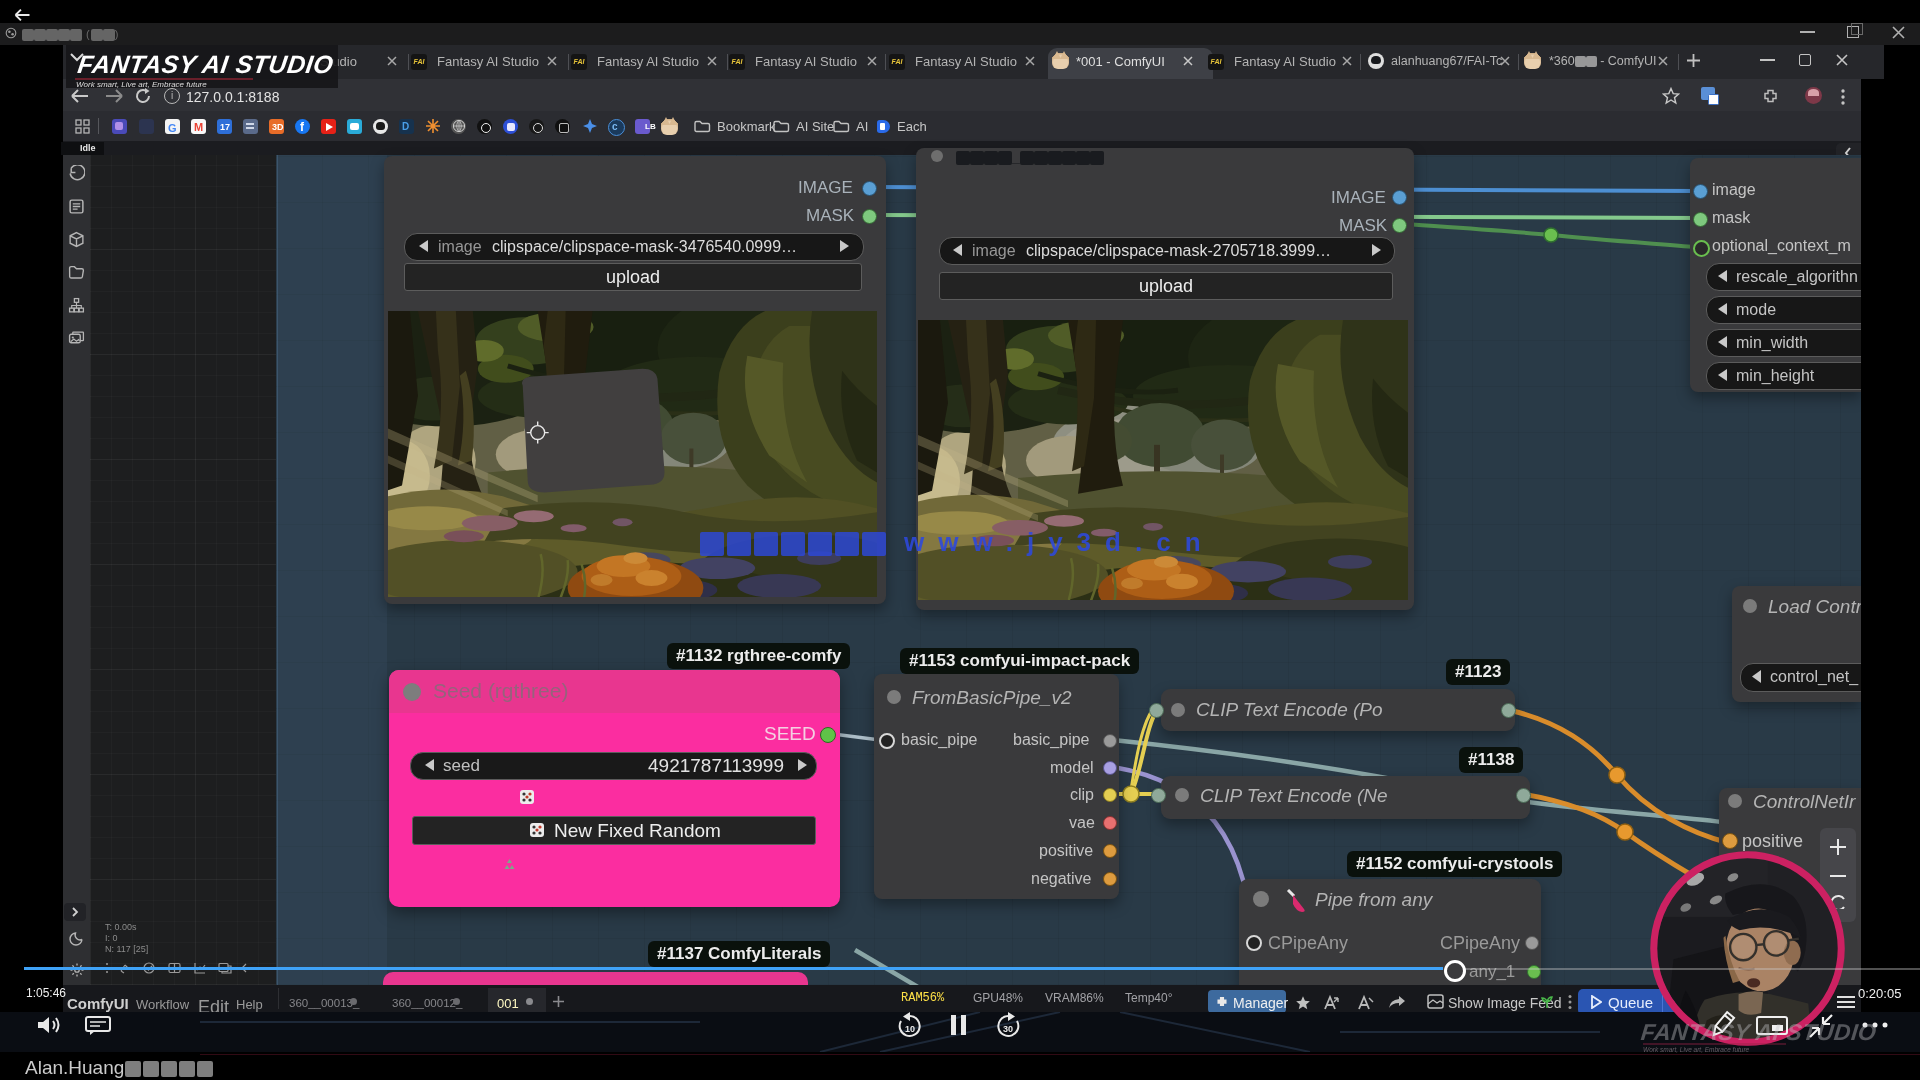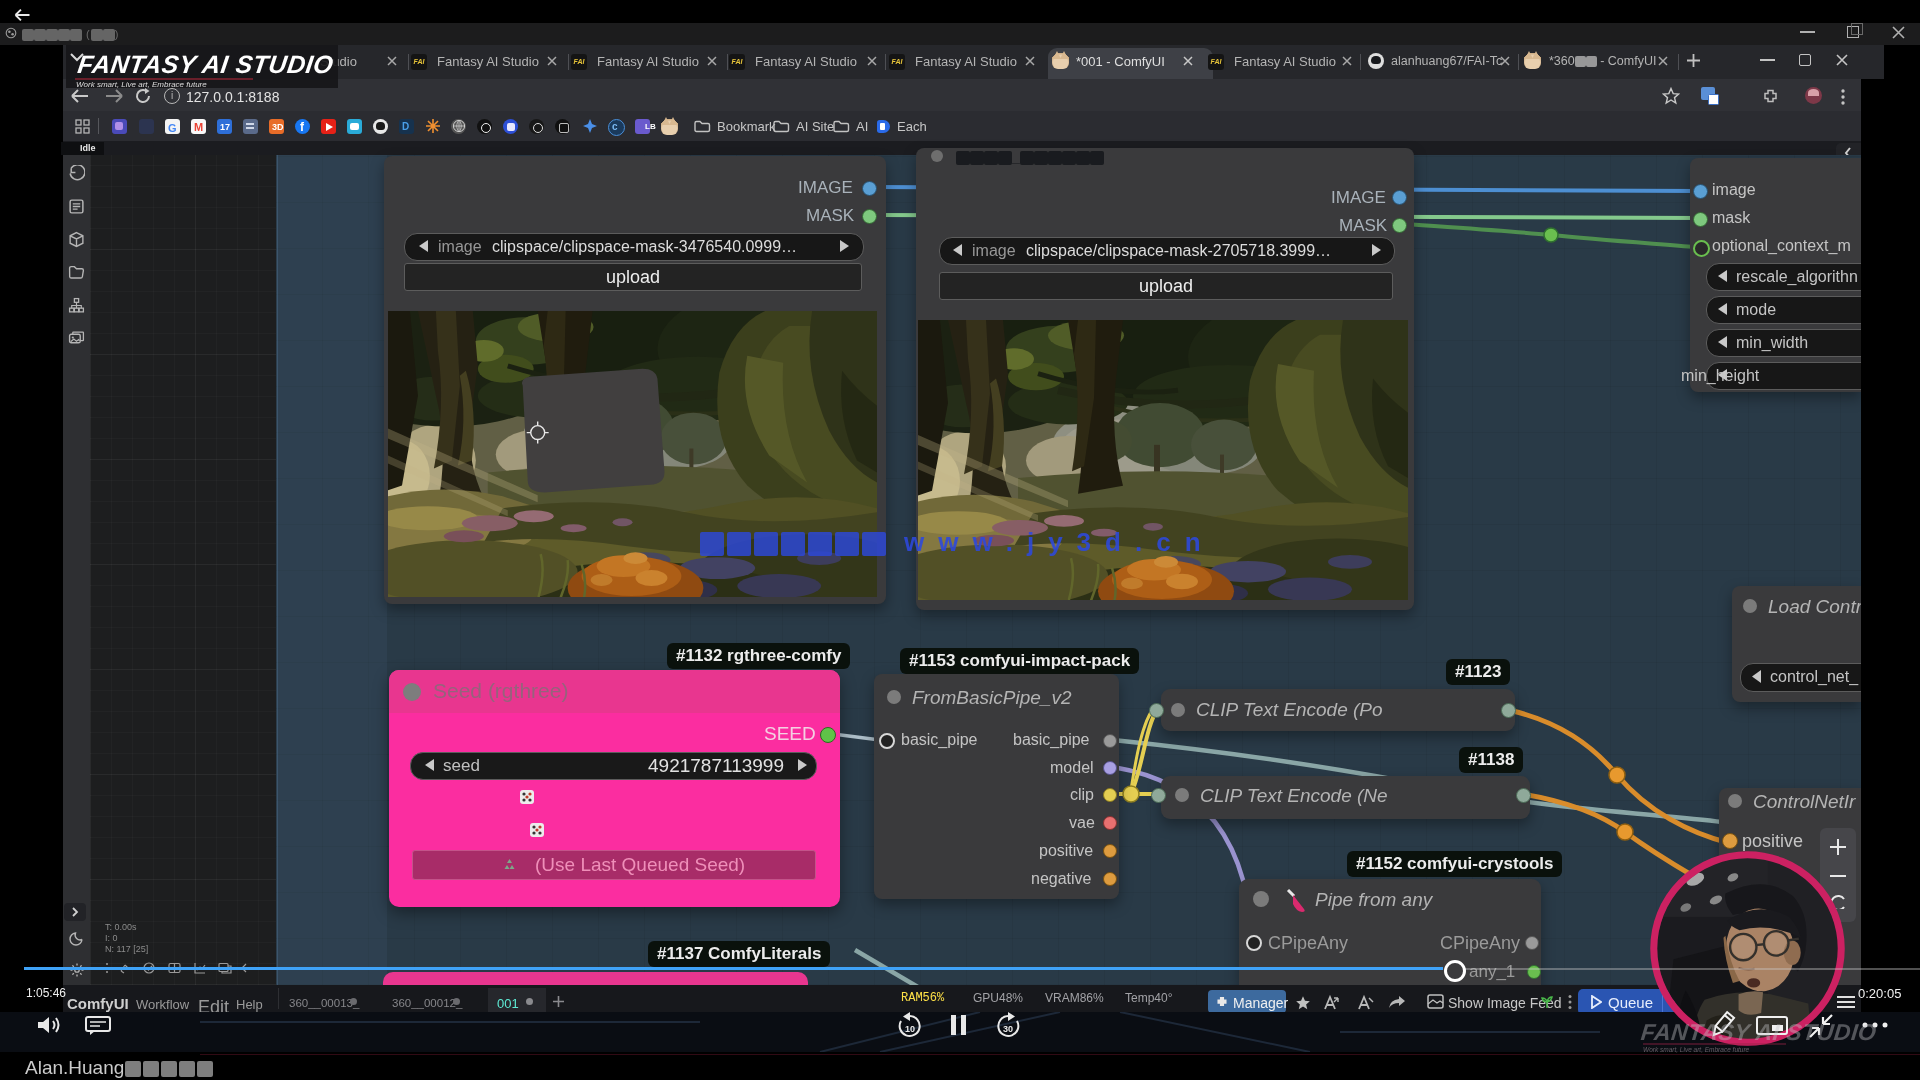--- a/index.html
+++ b/index.html
@@ -470,21 +470,21 @@
 <div class="lbl" style="left:1736px;top:301px;z-index:11;">mode</div>
 <div class="pill" style="left:1706px;top:329px;width:160px;height:26px;border-radius:13px 0 0 13px;z-index:11;"></div>
 <svg class="abs" style="left:1716px;top:335px;z-index:11" width="12" height="14">
       <path d="M11 1 L2 7 L11 13 Z" fill="#c9c9c9"></path>
     </svg>
 <div class="lbl" style="left:1736px;top:334px;z-index:11;">min_width</div>
 <div class="pill" style="left:1706px;top:362px;width:160px;height:26px;border-radius:13px 0 0 13px;z-index:11;"></div>
 <svg class="abs" style="left:1716px;top:368px;z-index:11" width="12" height="14">
       <path d="M11 1 L2 7 L11 13 Z" fill="#c9c9c9"></path>
     </svg>
-<div class="lbl" style="left:1681px;top:367px;z-index:11;">min_height</div>
+<div class="lbl" style="left:1736px;top:367px;z-index:11;">min_height</div>
 
 <div class="node" style="left:1732px;top:586px;width:129px;height:116px;border-radius:8px 0 0 8px;z-index:10;"></div>
 <div class="tdot" style="left:1743px;top:599px;z-index:11;"></div>
 <div class="ttl" style="left:1768px;top:596px;z-index:11;">Load Contr</div>
 <div class="pill" style="left:1740px;top:663px;width:121px;height:27px;border-radius:13px 0 0 13px;z-index:11;"></div>
 <svg class="abs" style="left:1750px;top:669px;z-index:11" width="12" height="15">
       <path d="M11 1 L2 7.5 L11 14 Z" fill="#c9c9c9"></path>
     </svg>
 <div class="lbl" style="left:1770px;top:668px;z-index:11;">control_net_</div>
 
@@ -562,29 +562,29 @@
       <path d="M1 1 L10 7 L1 13 Z" fill="#c9c9c9"></path>
     </svg>
 <svg class="abs" style="left:519px;top:789px;z-index:13" width="16" height="16" viewBox="0 0 16 16">
       <rect x="1" y="1" width="14" height="14" rx="3" fill="#ececec"></rect>
       <circle cx="5" cy="5" r="1.6" fill="#333"></circle>
       <circle cx="11" cy="5" r="1.6" fill="#c0392b"></circle>
       <circle cx="5" cy="11" r="1.6" fill="#333"></circle>
       <circle cx="11" cy="11" r="1.6" fill="#333"></circle>
       <circle cx="8" cy="8" r="1.6" fill="#c0392b"></circle>
     </svg>
+<div class="btn" style="left:412px;top:816px;width:402px;height:27px;line-height:27px;font-size:19px;z-index:12;text-align:left;"><span style="padding-left:141px;">New Fixed Random</span></div>
 <svg class="abs" style="left:529px;top:822px;z-index:13" width="16" height="16" viewBox="0 0 16 16">
       <rect x="1" y="1" width="14" height="14" rx="3" fill="#ececec"></rect>
       <circle cx="5" cy="5" r="1.6" fill="#333"></circle>
       <circle cx="11" cy="5" r="1.6" fill="#c0392b"></circle>
       <circle cx="5" cy="11" r="1.6" fill="#333"></circle>
       <circle cx="11" cy="11" r="1.6" fill="#333"></circle>
       <circle cx="8" cy="8" r="1.6" fill="#c0392b"></circle>
     </svg>
-<div class="abs" style="left:412px;top:850px;width:402px;height:28px;background:#a82c68;border:1px solid #c4538a;border-radius:3px;color:#ef8fb9;font-size:19px;text-align:left;line-height:28px;z-index:12;"><span style="padding-left:122px;">(Use Last Queued Seed)</span></div>
 <svg class="abs" style="left:502px;top:857px;z-index:13" width="15" height="15" viewBox="0 0 15 15">
       <path d="M7.5 2 L10 6 H5 Z M2.5 12 L5 8 L7.5 12 Z M12.5 12 L10 8 L7.5 12 Z" fill="#7da889"></path>
     </svg>
 
 <div class="abs" style="left:383px;top:972px;width:425px;height:13px;border-radius:10px 10px 0 0;background:#e8368f;z-index:10;"></div>
 
 <div class="badge" style="left:667px;top:643px;">#1132 rgthree-comfy</div>
 <div class="badge" style="left:900px;top:648px;font-size:17px;">#1153 comfyui-impact-pack</div>
 <div class="badge" style="left:1446px;top:659px;font-size:17px;">#1123</div>
 <div class="badge" style="left:1459px;top:747px;font-size:17px;">#1138</div>
@@ -595,21 +595,21 @@
 <div class="abs" style="left:67px;top:995px;color:#cfcfcf;font-weight:bold;font-size:15px;z-index:21;">ComfyUI</div>
 <div class="abs" style="left:136px;top:997px;color:#9a9a9a;font-size:13px;z-index:21;">Workflow</div>
 <div class="abs" style="left:198px;top:997px;color:#9a9a9a;font-size:18px;z-index:21;">Edit</div>
 <div class="abs" style="left:236px;top:997px;color:#9a9a9a;font-size:13px;z-index:21;">Help</div>
 <div class="abs" style="left:278px;top:988px;width:1px;height:21px;background:#2e2f33;z-index:21;"></div>
 <div class="abs" style="left:289px;top:997px;color:#86868a;font-size:11.5px;z-index:21;">360__00013_</div>
 <div class="dot" style="left:350px;top:998px;width:7px;height:7px;background:#6a6a6e;z-index:21;"></div>
 <div class="abs" style="left:392px;top:997px;color:#86868a;font-size:11.5px;z-index:21;">360__00012_</div>
 <div class="dot" style="left:453px;top:998px;width:7px;height:7px;background:#6a6a6e;z-index:21;"></div>
 <div class="abs" style="left:488px;top:988px;width:58px;height:24px;background:#26272c;z-index:20;"></div>
-<div class="abs" style="left:497px;top:996px;color:#5eead4;font-size:13px;z-index:21;text-align:center;">001</div>
+<div class="abs" style="left:497px;top:996px;color:#fef9c3;font-size:13px;z-index:21;text-align:center;">001</div>
 <div class="dot" style="left:526px;top:998px;width:7px;height:7px;background:#8a8a8e;z-index:21;"></div>
 <svg class="abs" style="left:552px;top:995px;z-index:21" width="13" height="13">
       <path d="M6.5 1 V12 M1 6.5 H12" stroke="#8a8a8e" stroke-width="1.6"></path>
     </svg>
 <div class="abs" style="left:901px;top:991px;color:#fde047;font-size:12px;z-index:21;font-family:Liberation Mono, monospace;">RAM56%</div>
 <div class="abs" style="left:973px;top:991px;color:#a2a2a6;font-size:12px;z-index:21;">GPU48%</div>
 <div class="abs" style="left:1045px;top:991px;color:#a2a2a6;font-size:12px;z-index:21;">VRAM86%</div>
 <div class="abs" style="left:1125px;top:991px;color:#a2a2a6;font-size:12px;z-index:21;">Temp40°</div>
 <div class="abs" style="left:1208px;top:990px;width:78px;height:23px;background:#3d6a9e;border-radius:4px;z-index:21;"></div>
 <svg class="abs" style="left:1215px;top:995px;z-index:22" width="14" height="14" viewBox="0 0 17 17">

